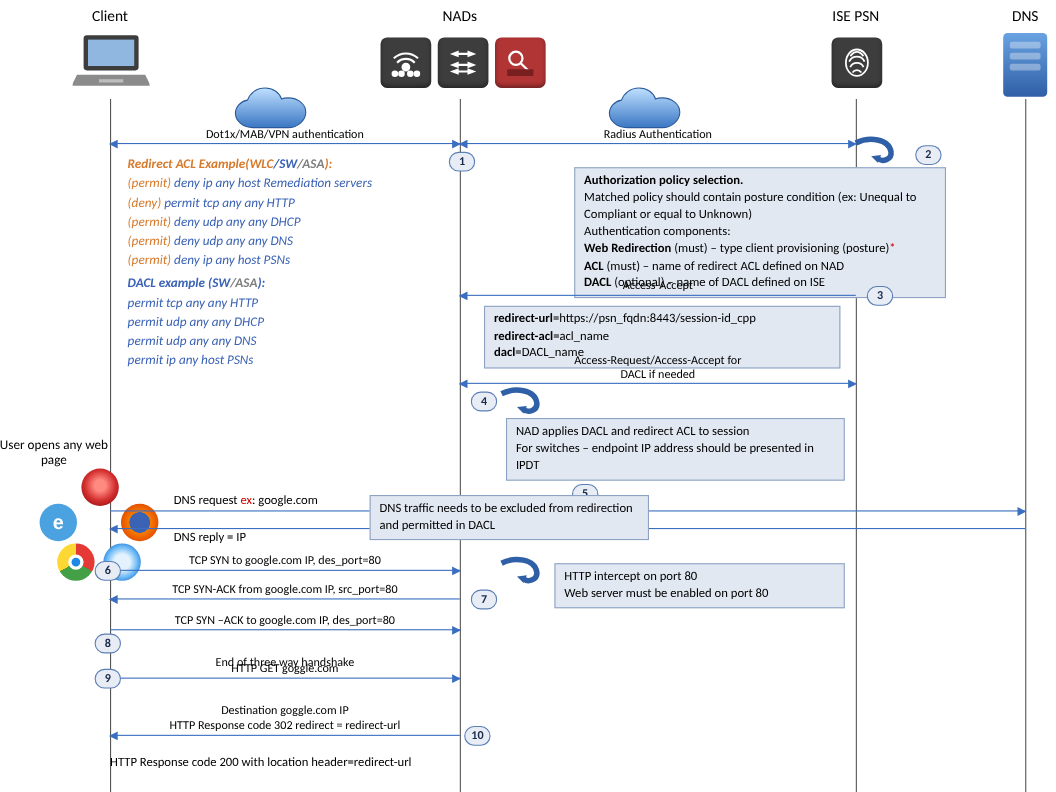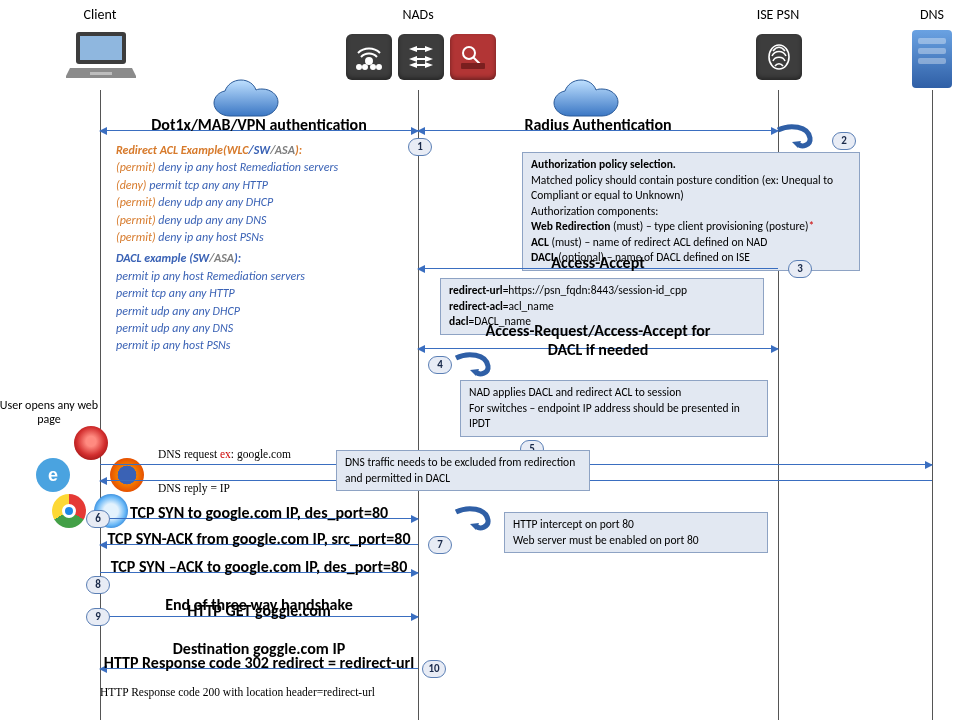--- a/index.html
+++ b/index.html
@@ -7,21 +7,21 @@
     padding: 0;
     width: 960px;
     height: 720px;
     font-family: "Calibri", "Segoe UI", Arial, sans-serif;
     font-size: 12px;
     color: #000;
     background: #fff;
     overflow: hidden;
   }
   .stage { position: relative; width: 960px; height: 720px; }
-  .abs { position: absolute; font-family: Liberation Serif, serif; }
+  .abs { position: absolute; }
 
   
   .lifeline { position: absolute; top: 90px; bottom: 0; width: 0; border-left: 1px solid #555; }
 
   
   .actor-label { position: absolute; top: 6px; font-weight: 400; font-size: 14px; text-align: center; }
 
   
   .step {
     position: absolute;
@@ -43,21 +43,21 @@
     border: 1px solid #8ea3c4;
     padding: 4px 8px;
     font-size: 11.5px;
     line-height: 1.35;
   }
   .note .bold { font-weight: 700; }
   .red { color: #c00; }
 
   
   .hline { position: absolute; height: 0; border-top: 1px solid #3a6ec0; }
-  .hline .lbl { position: absolute; width: 100%; text-align: center; font-size: 16px; top: -16px; font-weight: bold; }
+  .hline .lbl { position: absolute; width: 100%; text-align: center; font-size: 11px; top: -16px; }
   .hline .lbl.below { top: 2px; margin-top: 20px; }
   
   .ah-r::after, .ah-l::before, .ah-both::before, .ah-both::after {
     content: ""; position: absolute; width: 0; height: 0;
     border-top: 4px solid transparent; border-bottom: 4px solid transparent;
   }
   .ah-r::after  { right: -1px; top: -4px; border-left: 8px solid #3a6ec0; }
   .ah-l::before { left: -1px;  top: -4px; border-right: 8px solid #3a6ec0; }
   .ah-both::after  { right: -1px; top: -4px; border-left: 8px solid #3a6ec0; }
   .ah-both::before { left: -1px;  top: -4px; border-right: 8px solid #3a6ec0; }
@@ -202,40 +202,39 @@
   <svg viewBox="0 0 40 22">
         <path d="M2 4c12-6 30-4 32 8 1 7-8 10-12 6" fill="none" stroke="#2f5fa6" stroke-width="5"></path>
         <path d="M22 22l-6-6 9-1z" fill="#2f5fa6"></path>
       </svg>
 </div>
 <div class="step" style="left:832px; top:132px">2</div>
 
 <div class="note" style="left:522px; top:152px; width:320px">
   <div class="bold">Authorization  policy selection.</div>
   <div>Matched policy should contain posture condition (ex: Unequal to Compliant or equal to Unknown)</div>
-  <div>Authorization components:</div>
+  <div>Authentication components:</div>
   <div><span class="bold">Web Redirection</span><span> (must) – type client provisioning (posture)</span><span class="red">*</span></div>
   <div><span class="bold">ACL</span><span> (must) – name of redirect ACL defined on NAD</span></div>
   <div><span class="bold">DACL</span><span> (optional) – name of DACL defined on ISE</span></div>
 </div>
 
 <div class="acltxt" style="left:116px; top:142px; width:290px">
   <div class="hdr">
     <span class="wlc">Redirect ACL Example(</span><span class="wlc">WLC</span><span class="sw">/</span><span class="sw">SW</span><span class="asa">/</span><span class="asa">ASA</span><span class="wlc">):</span>
   </div>
   <div><span class="row-o">(permit)</span><span class="row-b"> deny </span><span class="row-b">ip any host Remediation servers</span></div>
   <div><span class="row-o">(deny)</span><span class="row-b"> permit </span><span class="row-b">tcp any any HTTP</span></div>
   <div><span class="row-o">(permit)</span><span class="row-b"> deny </span><span class="row-b">udp any any  DHCP</span></div>
   <div><span class="row-o">(permit)</span><span class="row-b"> deny </span><span class="row-b">udp any any DNS</span></div>
   <div><span class="row-o">(permit)</span><span class="row-b"> deny </span><span class="row-b">ip any host PSNs</span></div>
 
   <div class="hdr" style="margin-top:4px">
     <span class="sw">DACL example (</span><span class="sw">SW</span><span class="asa">/</span><span class="asa">ASA</span><span class="sw">):</span>
   </div>
-  <div class="row-b">permit ip any host Remediation servers</div>
   <div class="row-b">permit tcp any any HTTP</div>
   <div class="row-b">permit udp any any  DHCP</div>
   <div class="row-b">permit udp any any DNS</div>
   <div class="row-b">permit ip any host PSNs</div>
 </div>
 
 <div class="hline ah-l" style="left:418px; width:360px; top:268px">
   <div class="lbl">Access-Accept</div>
 </div>
 <div class="step" style="left:788px; top:260px">3</div>

